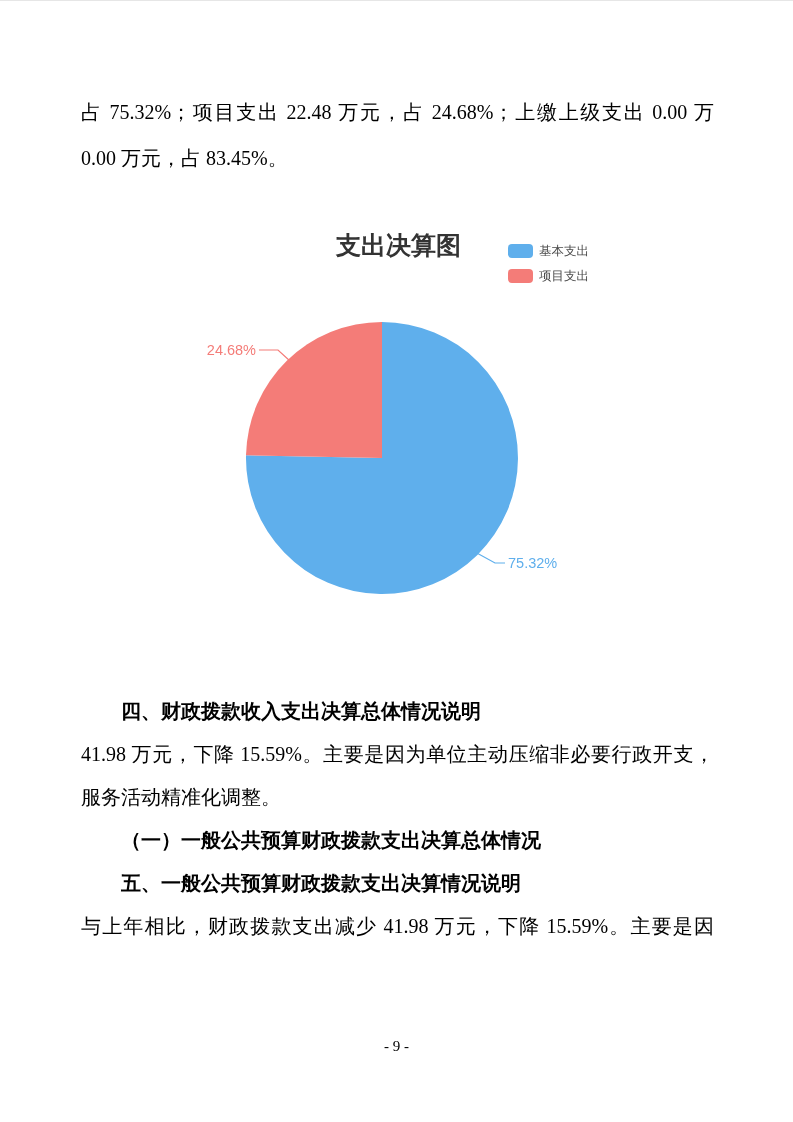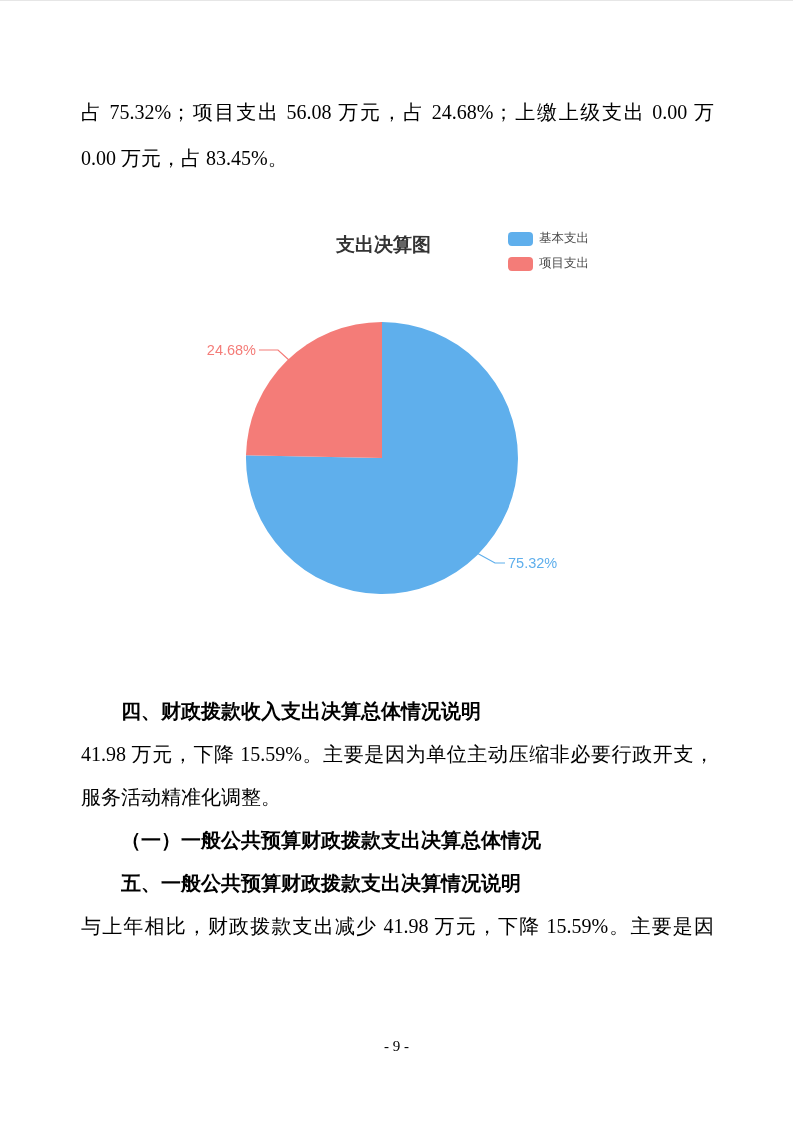--- a/index.html
+++ b/index.html
@@ -19,43 +19,43 @@
   .tb-main{top:690px;line-height:43px;}
   .line{white-space:nowrap;}
   .just{text-align:justify;text-align-last:justify;white-space:normal;}
   .indent{text-indent:40px;}
   .heading{font-weight:bold;padding-left:40px;}
 
   
   .chart-title{
     position:absolute;left:336px;top:234px;
     font-family:"Liberation Sans","DejaVu Sans",sans-serif;
-    font-size:19px;font-weight:bold;color:#333333;line-height:22px;
+    font-size:25px;font-weight:bold;color:#333333;line-height:22px;
   }
-  .legend{position:absolute;left:508px;top:232px;
-    font-family:Liberation Mono, monospace;}
+  .legend{position:absolute;left:508px;top:244px;
+    font-family:Liberation Sans, sans-serif;}
   .legend-row{display:flex;align-items:center;height:14px;margin-bottom:11px;}
   .legend-label{margin-left:6px;font-size:12.5px;color:#4a4a4a;line-height:14px;}
   .pie-svg{position:absolute;left:180px;top:300px;}
   .pie-label{font-family:"Liberation Sans","DejaVu Sans",sans-serif;font-size:14.5px;}
 
   
   .page-number{
     position:absolute;left:0;top:1038px;width:793px;
     text-align:center;font-size:15px;color:#000;
   }
 </style>
 </head>
 <body>
 
 <div class="page">
   <div class="top-edge"></div>
 
   <div class="textblock tb-intro">
-    <div class="line just">占 75.32%；项目支出 56.08 万元，占 24.68%；上缴上级支出 0.00 万</div>
+    <div class="line just">占 75.32%；项目支出 22.48 万元，占 24.68%；上缴上级支出 0.00 万</div>
     <div class="line">0.00 万元，占 83.45%。</div>
   </div>
 
   <div class="chart-title">支出决算图</div>
 
   <div class="legend">
     <div class="legend-row">
       <svg width="25" height="14">
         <rect x="0" y="0" width="25" height="14" rx="4" fill="#5FAFEC"></rect>
       </svg>

